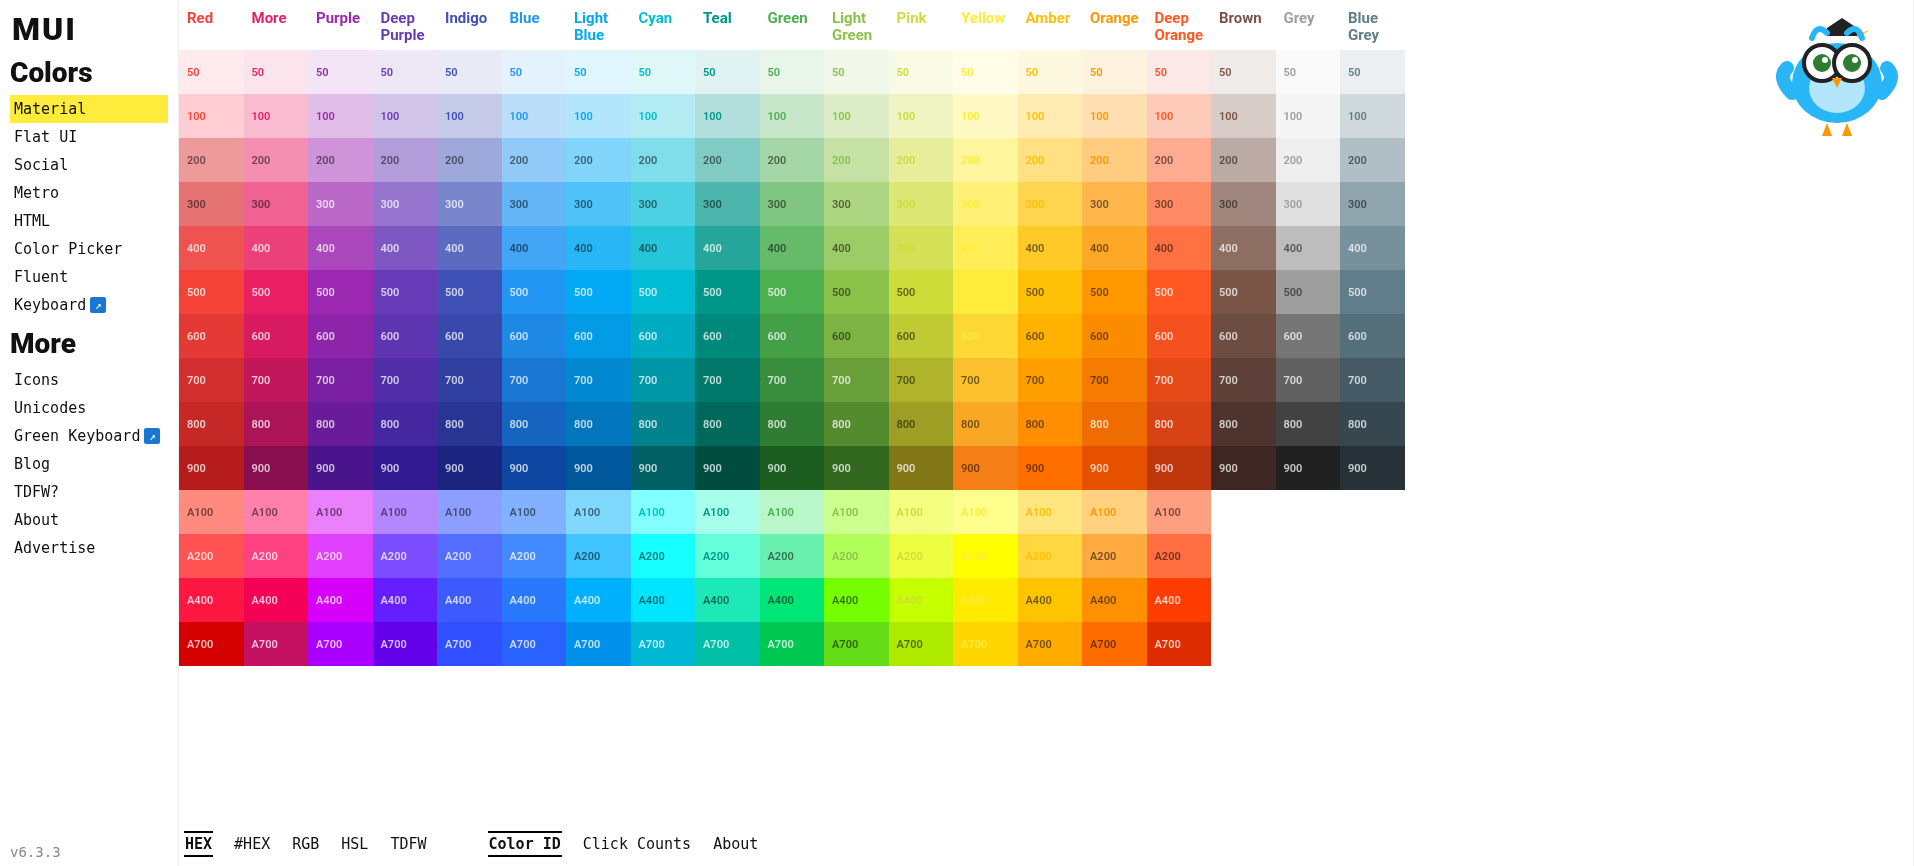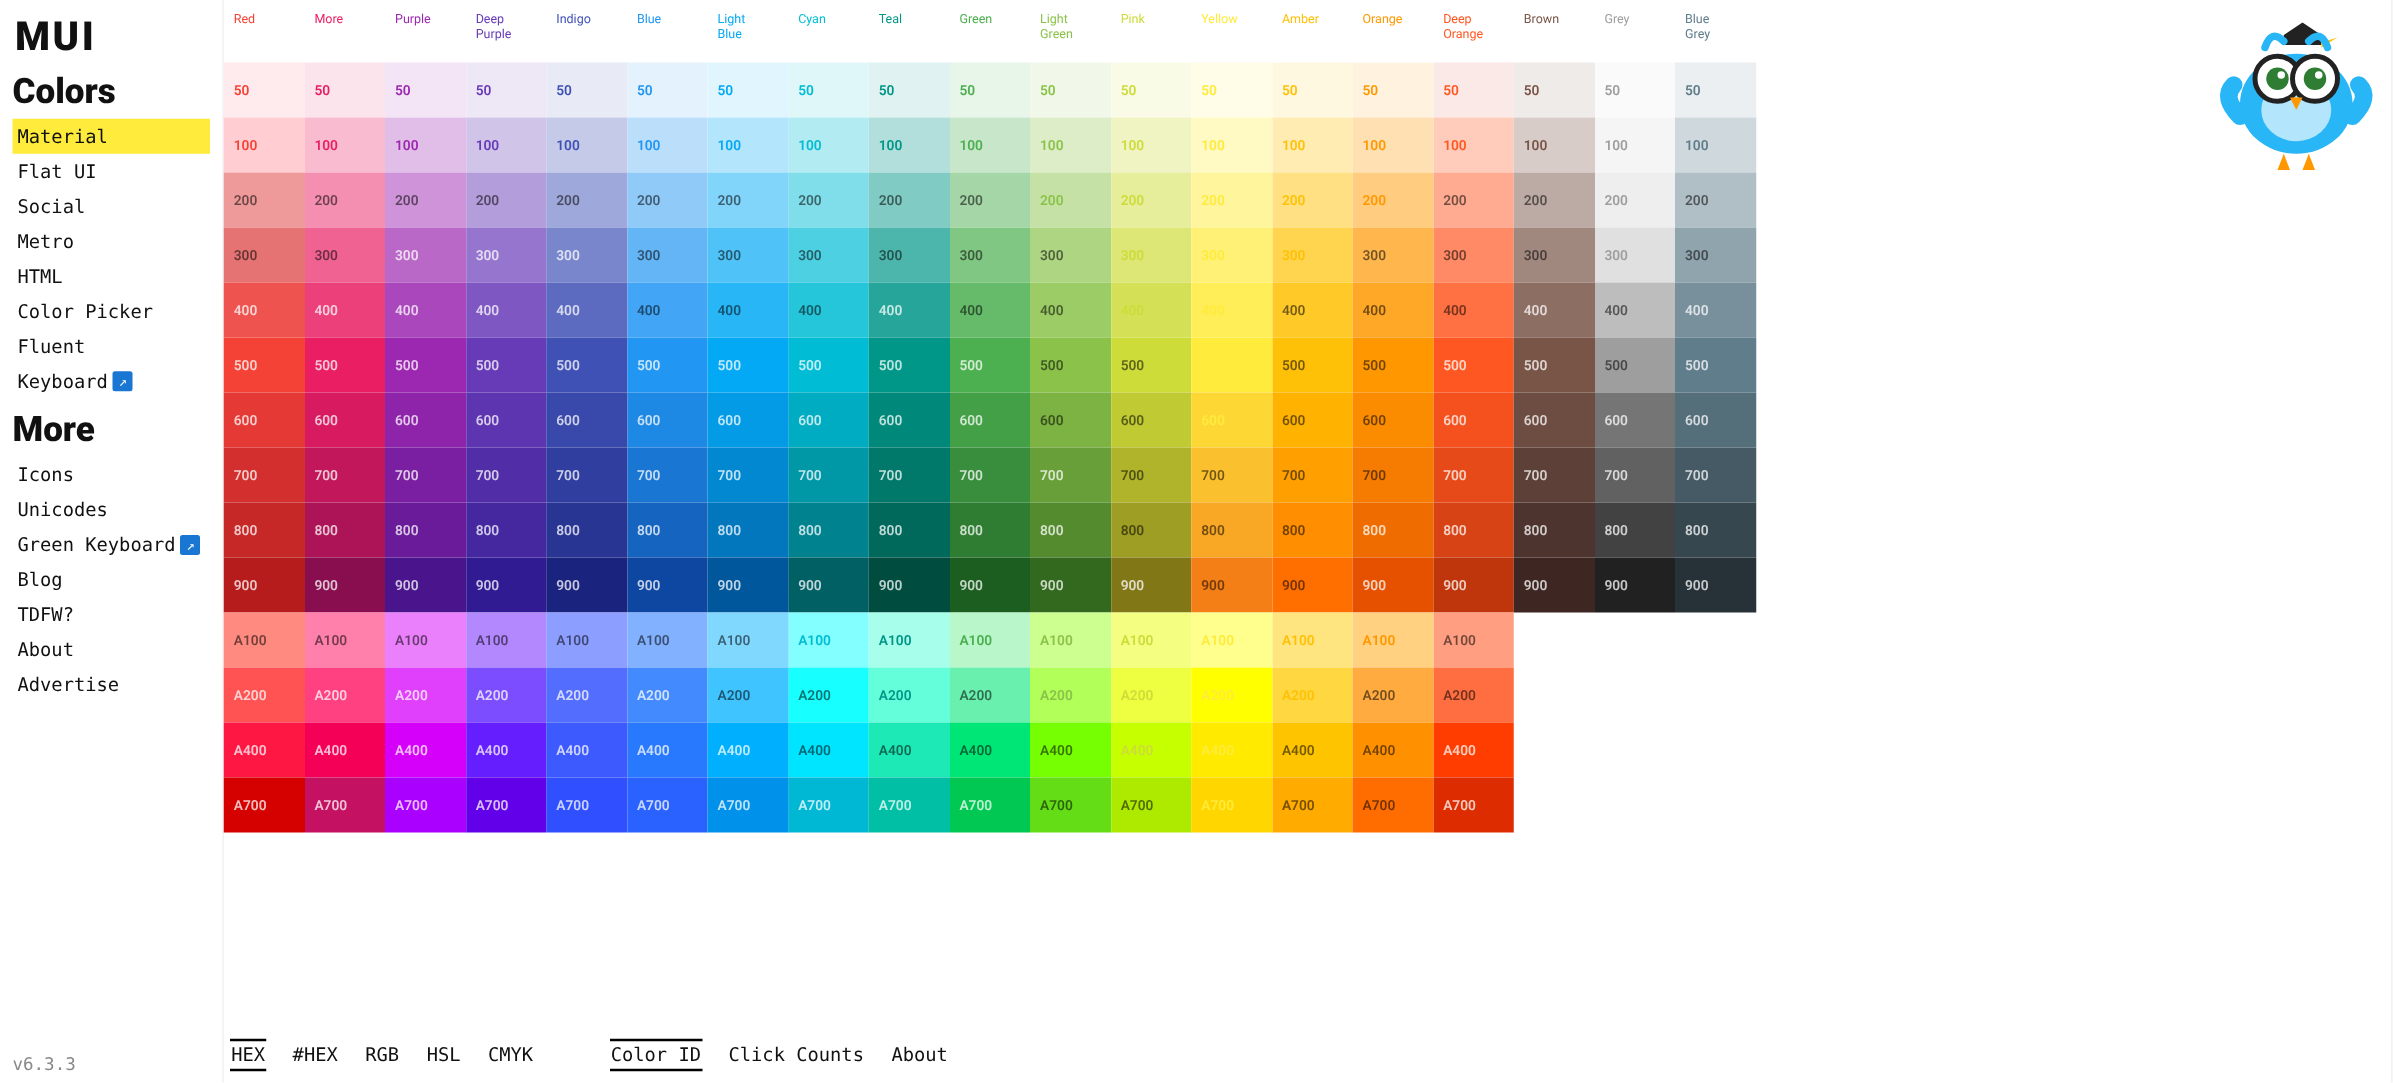--- a/index.html
+++ b/index.html
@@ -7,25 +7,25 @@
 .sidebar { position:absolute; left:0; top:0; width:178px; padding:10px; }
 .logo { font-size:32px; font-weight:900; letter-spacing:2px; margin-bottom:8px; padding-left:2px;}
 .section-title { font-size:28px; font-weight:900; margin:8px 0 6px 0; }
 .nav-item { font-family:ui-monospace,Menlo,Consolas,monospace; font-size:15px; padding:5px 4px; cursor:pointer; display:flex; align-items:center; gap:4px;}
 .nav-item.active { background:#ffeb3b; }
 .ext-icon { display:inline-flex; width:16px; height:16px; background:#1976d2; color:#fff; align-items:center; justify-content:center; font-size:11px; border-radius:2px; }
 .version { position:absolute; left:10px; bottom:6px; color:#888; font-family:ui-monospace,monospace; font-size:14px;}
 .main { position:absolute; left:178px; top:0; right:0; bottom:0; border-left:1px solid #eee; border-right:1px solid #eee; }
 .grid { padding:6px 0 0 0; }
 .row { display:flex; }
-.hdr { width:64.5px; height:44px; padding:4px 0 0 8px; font-size:10px; font-weight:400; line-height:1.15; }
+.hdr { width:64.5px; height:44px; padding:4px 0 0 8px; font-size:15px; font-weight:700; line-height:1.15; }
 .cell { width:64.5px; height:44px; padding:16px 0 0 8px; font-size:11px; font-weight:600; cursor:pointer;}
 .footer { position:absolute; left:178px; bottom:0; height:44px; display:flex; align-items:center; gap:20px; padding-left:6px; font-family:ui-monospace,monospace; font-size:15px;}
 .footer .opt { cursor:pointer; padding:2px 1px;}
-.footer .opt.on { border-top:2px solid #000; border-bottom:2px solid #000; font-weight:400;}
+.footer .opt.on { border-top:2px solid #000; border-bottom:2px solid #000; font-weight:700;}
 .footer .gap { width:20px; }
 .mascot { position:absolute; right:12px; top:8px; width:130px; height:130px; }
 </style>
 </head>
 <body>
 
 <div class="sidebar">
   <div class="logo">MUI</div>
   <div id="nav">
       <div class="section-title">Colors</div>
@@ -387,21 +387,21 @@
         <div class="cell" style="background: rgb(221, 44, 0); color: rgba(255, 255, 255, 0.75);">A700</div>
       </div>
     </div>
 </div>
 
 <div class="footer" id="footer">
     <span class="opt on">HEX</span>
     <span class="opt">#HEX</span>
     <span class="opt">RGB</span>
     <span class="opt">HSL</span>
-    <span class="opt">CMYK</span>
+    <span class="opt">TDFW</span>
     <span class="gap"></span>
     <span class="opt on">Color ID</span>
     <span class="opt">Click Counts</span>
     <span class="opt">About</span>
   </div>
 
 <div class="mascot">
 <svg viewBox="0 0 130 130">
 <ellipse cx="65" cy="75" rx="45" ry="40" fill="#29b6f6"></ellipse>
 <ellipse cx="65" cy="80" rx="28" ry="25" fill="#b3e5fc"></ellipse>

